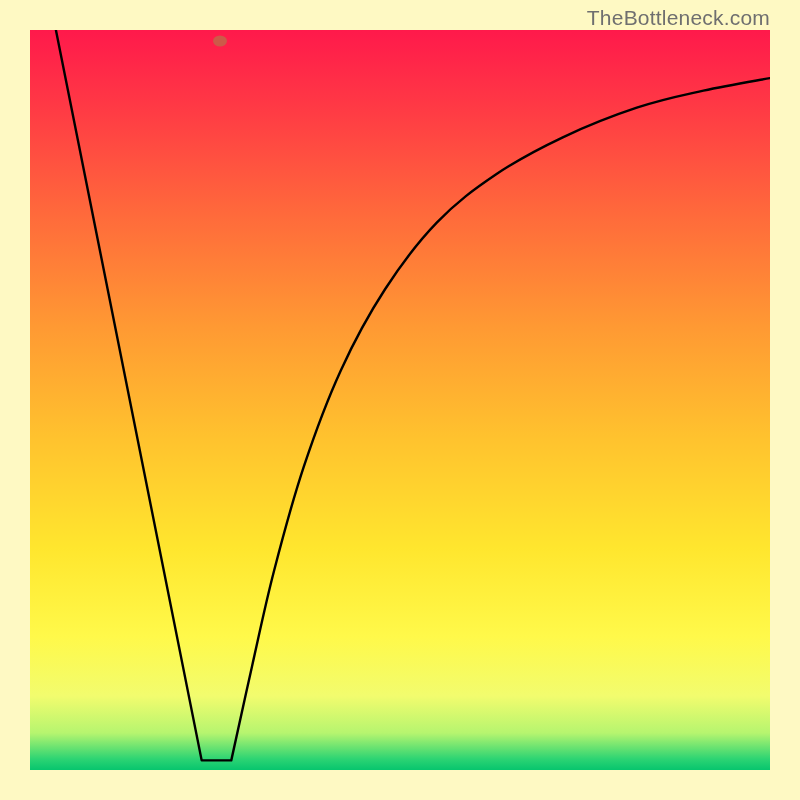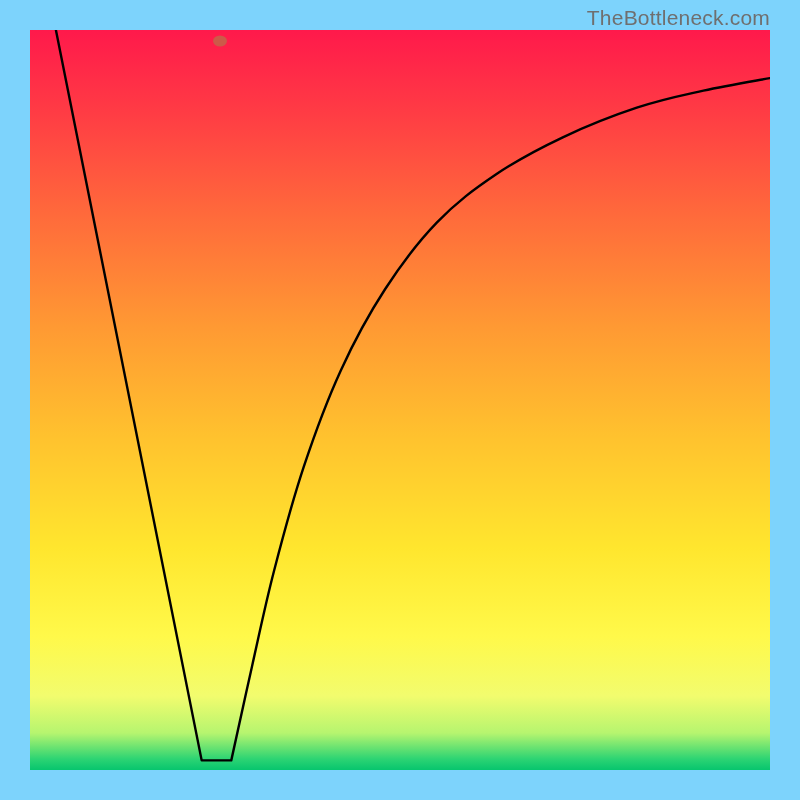--- a/index.html
+++ b/index.html
@@ -1,21 +1,21 @@
 <!DOCTYPE html>
 <html><head>
 <meta charset="utf-8">
 <style>
   * { margin: 0; padding: 0; box-sizing: border-box; }
   html, body { width: 800px; height: 800px; overflow: hidden; background: #000; font-family: Arial, Helvetica, sans-serif; }
   .frame {
     position: absolute;
     left: 0; top: 0;
     width: 800px; height: 800px;
-    background: #7dd3fc;
+    background: #fef9c3;
   }
   .plot {
     position: absolute;
     left: 30px; top: 30px;
     width: 740px; height: 740px;
     overflow: hidden;
   }
   .gradient {
     position: absolute;
     left: 0; top: 0; right: 0; bottom: 0;

